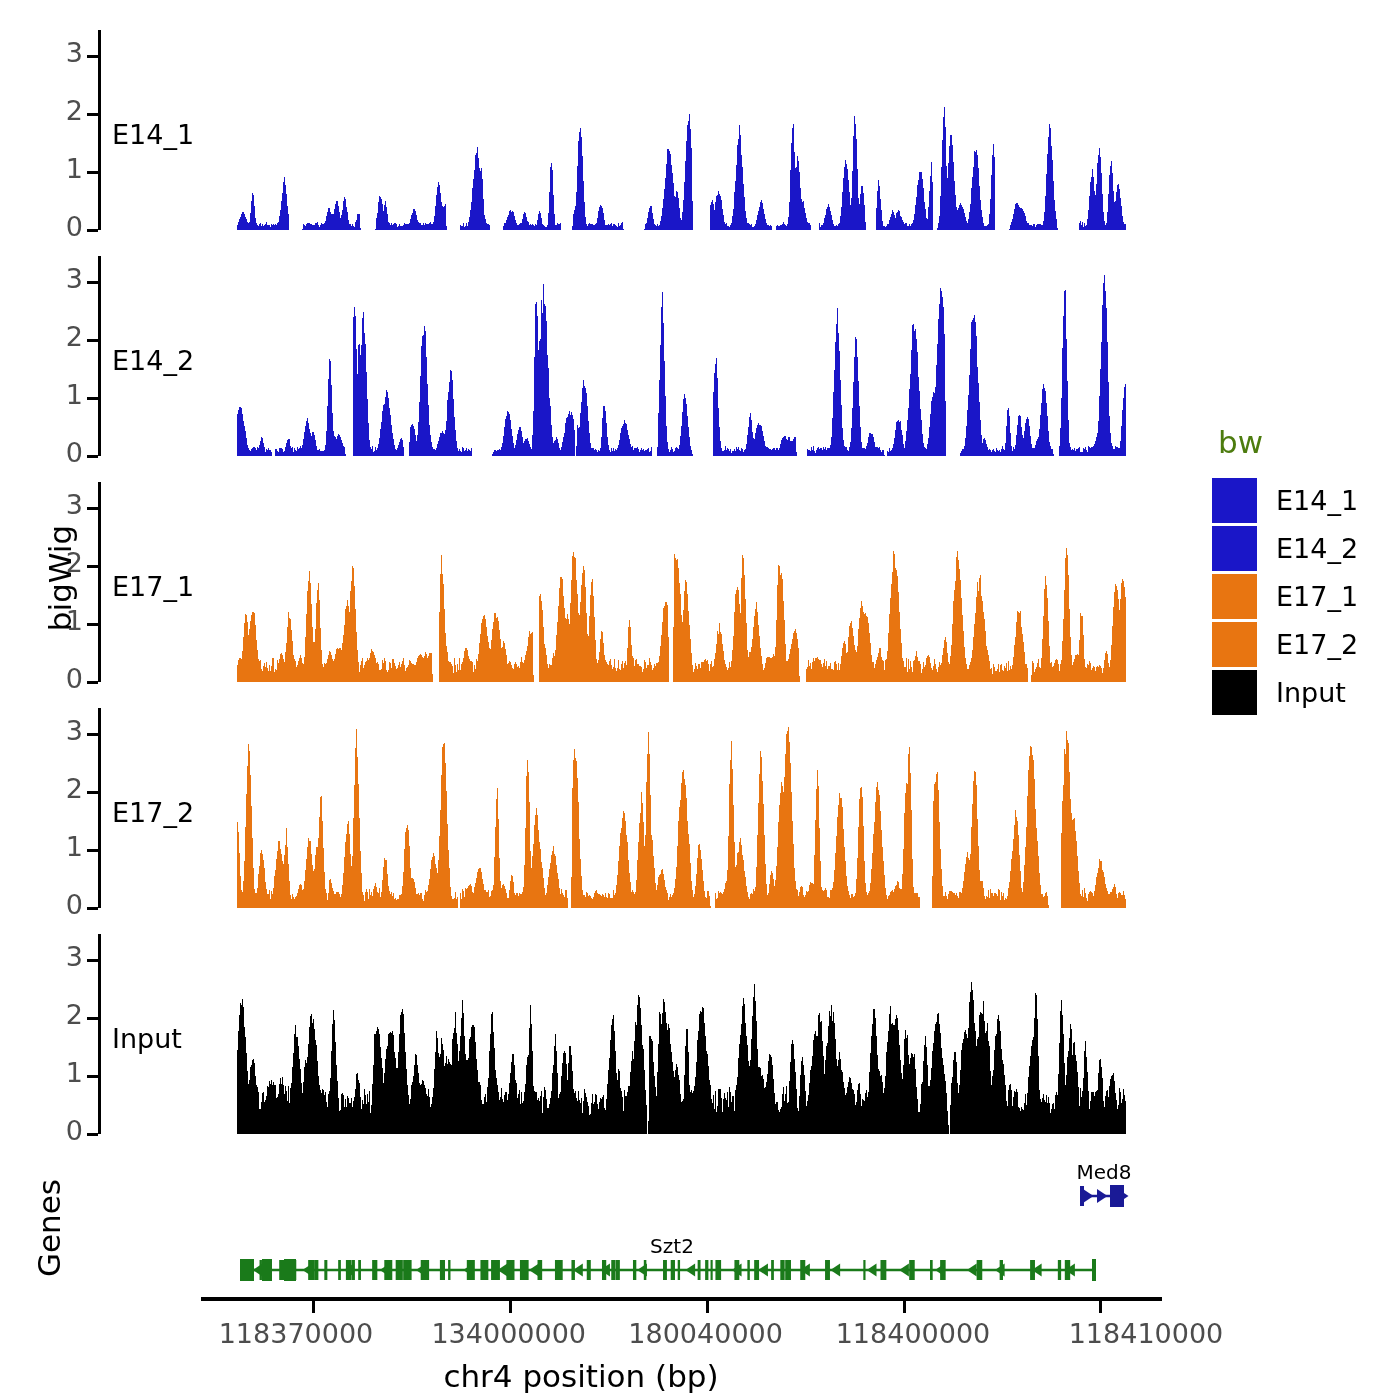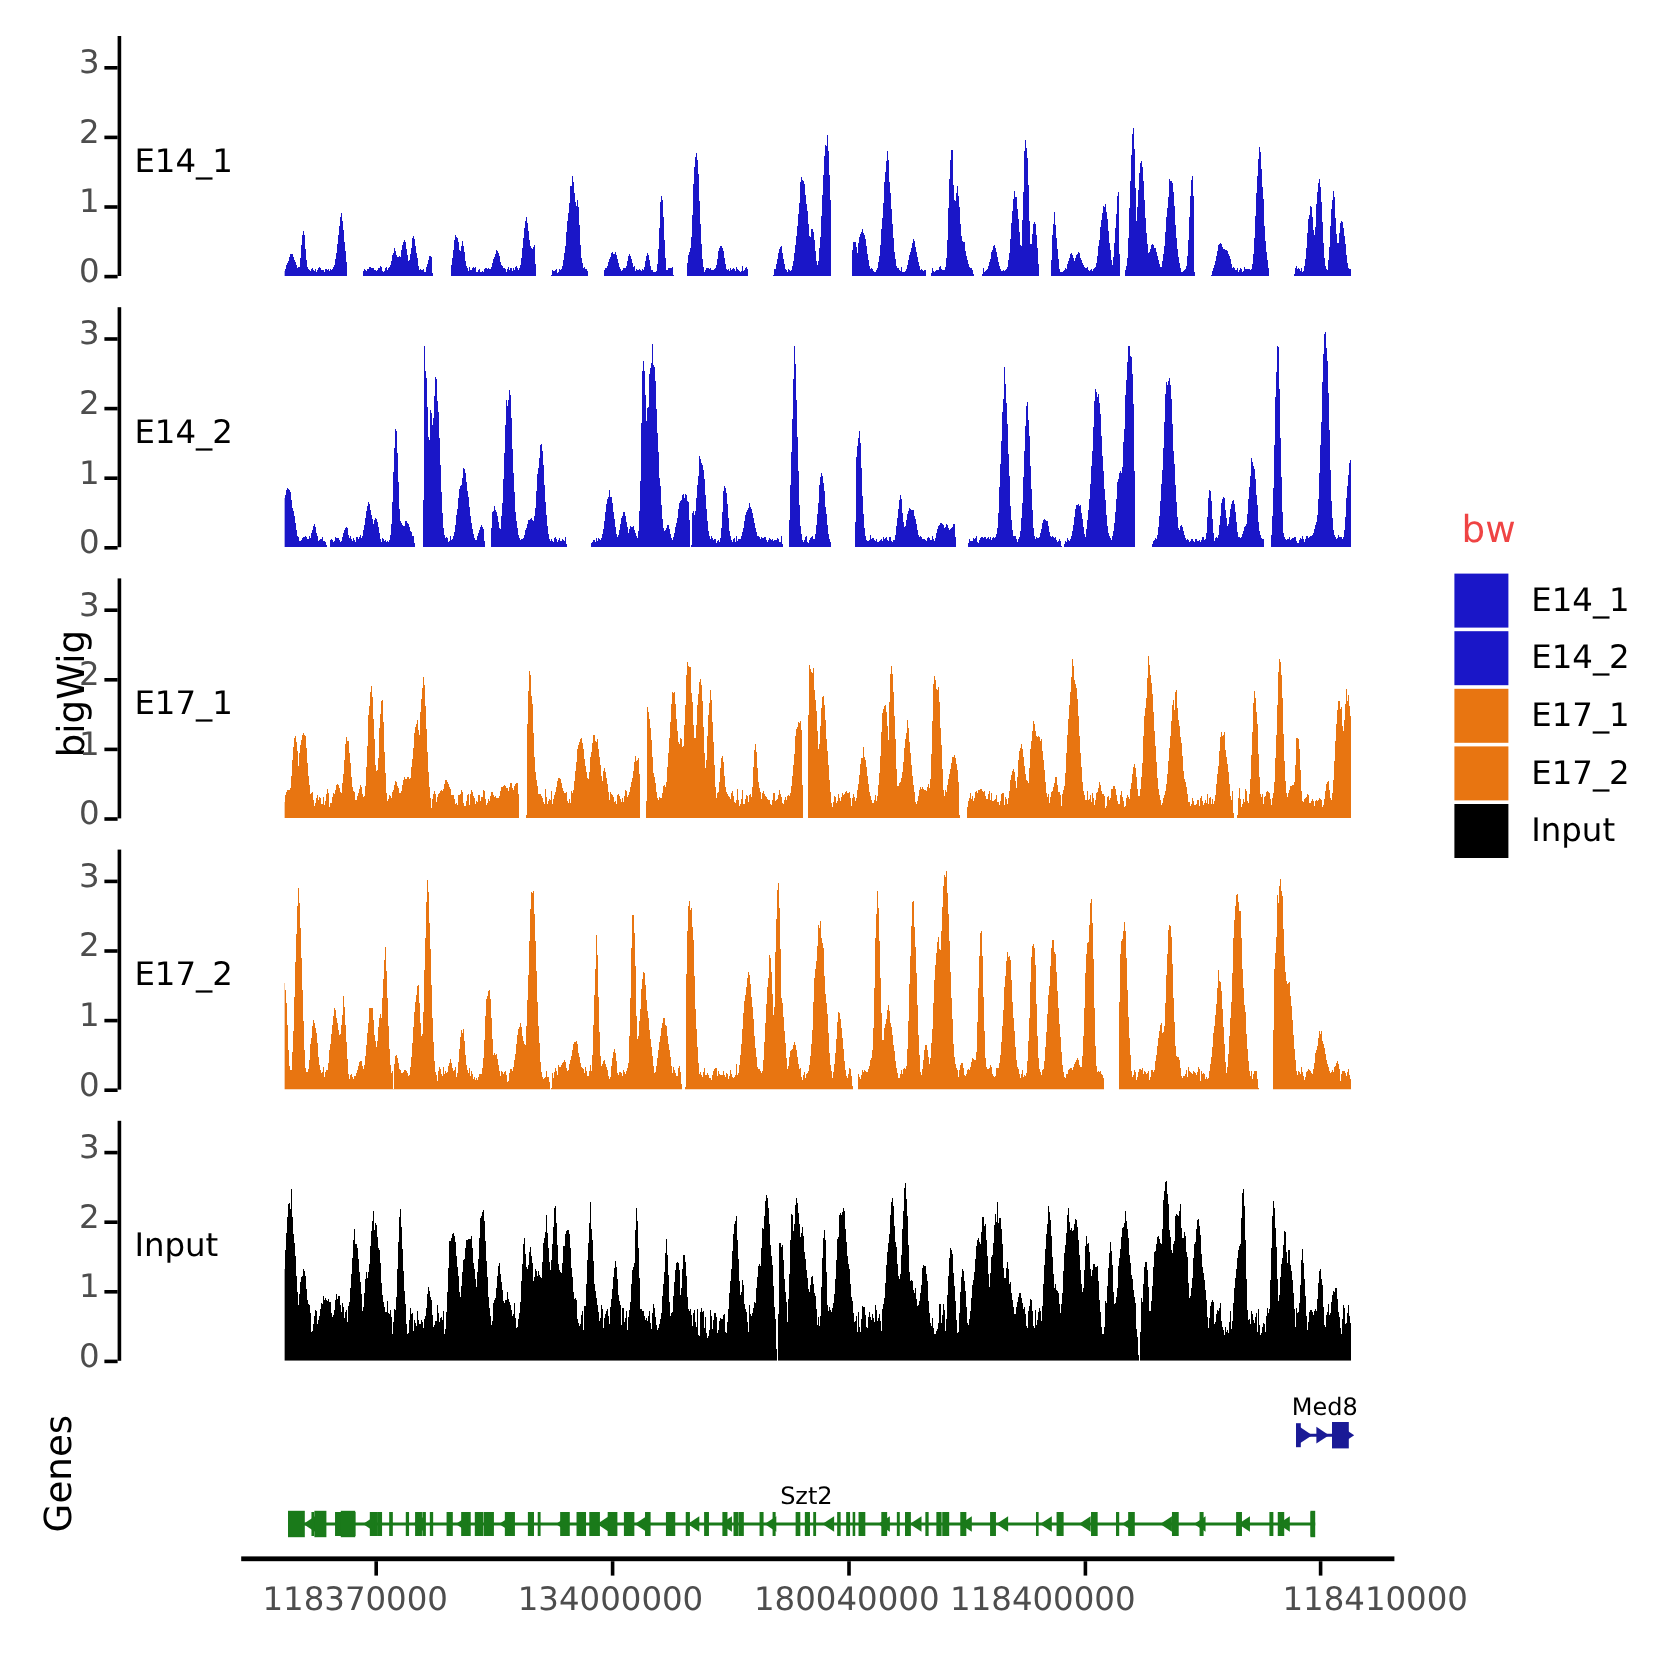--- a/index.html
+++ b/index.html
@@ -16,21 +16,21 @@
   .tick{position:absolute;width:11px;height:3px;background:#000;left:87px;}
   .ticklab{position:absolute;right:1312px;text-align:right;font-size:27px;color:#4d4d4d;
            line-height:1;width:60px;}
   .tracklab{position:absolute;left:112px;font-size:27px;color:#000;white-space:nowrap;}
 
   .plotarea{position:absolute;left:237px;width:890px;overflow:hidden;}
   .plotarea svg{display:block;width:890px;height:100%;}
 
   
   #legend{position:absolute;left:1212px;top:424px;width:188px;}
-  #legend-title{font-size:31px;color:#ef4444;margin:0 0 18px 6px;}
+  #legend-title{font-size:31px;color:#4d7c0f;margin:0 0 18px 6px;}
   .legend-row{display:flex;align-items:center;height:45px;margin-bottom:3px;}
   .legend-key{width:45px;height:45px;flex:0 0 45px;}
   .legend-text{font-size:27px;color:#000;margin-left:19px;white-space:nowrap;}
 
   
   #xaxis-line{position:absolute;left:201px;top:1297px;width:961px;height:4px;background:#000;}
   .xtick{position:absolute;top:1301px;width:3px;height:12px;background:#000;}
   .xticklab{position:absolute;top:1318px;font-size:27px;color:#4d4d4d;
             transform:translateX(-50%);white-space:nowrap;}
   #xaxis-title{position:absolute;left:0;top:1358px;width:1162px;text-align:center;
@@ -238,24 +238,25 @@
 
   <div id="xaxis-line"></div>
   <div id="xticks">
       <div class="xtick" style="left: 311.823px;"></div>
       <div class="xticklab" style="left: 296px;">118370000</div>
       <div class="xtick" style="left: 508.726px;"></div>
       <div class="xticklab" style="left: 508.726px;">134000000</div>
       <div class="xtick" style="left: 705.628px;"></div>
       <div class="xticklab" style="left: 705.628px;">180040000</div>
       <div class="xtick" style="left: 902.531px;"></div>
-      <div class="xticklab" style="left: 869px;">118400000</div>
+      <div class="xticklab" style="left: 913px;">118400000</div>
       <div class="xtick" style="left: 1099.43px;"></div>
       <div class="xticklab" style="left: 1146px;">118410000</div>
     </div>
+  <div id="xaxis-title">chr4 position (bp)</div>
 
   <div id="legend">
     <div id="legend-title">bw</div>
     <div id="legend-items">
         <div class="legend-row">
           <div class="legend-key" style="background: rgb(26, 22, 200);"></div>
           <div class="legend-text">E14_1</div>
         </div>
         <div class="legend-row">
           <div class="legend-key" style="background: rgb(26, 22, 200);"></div>

